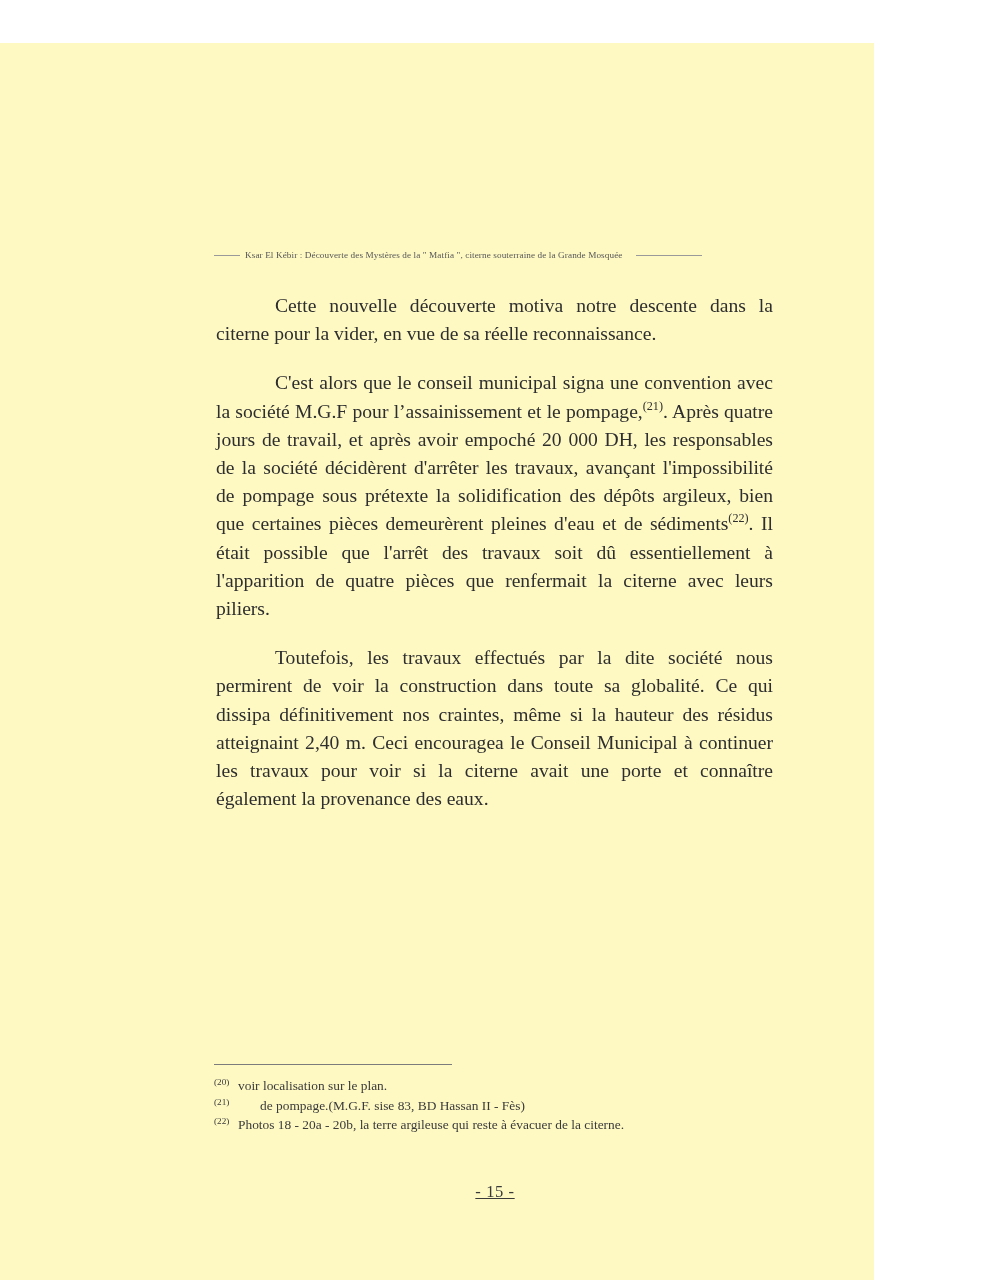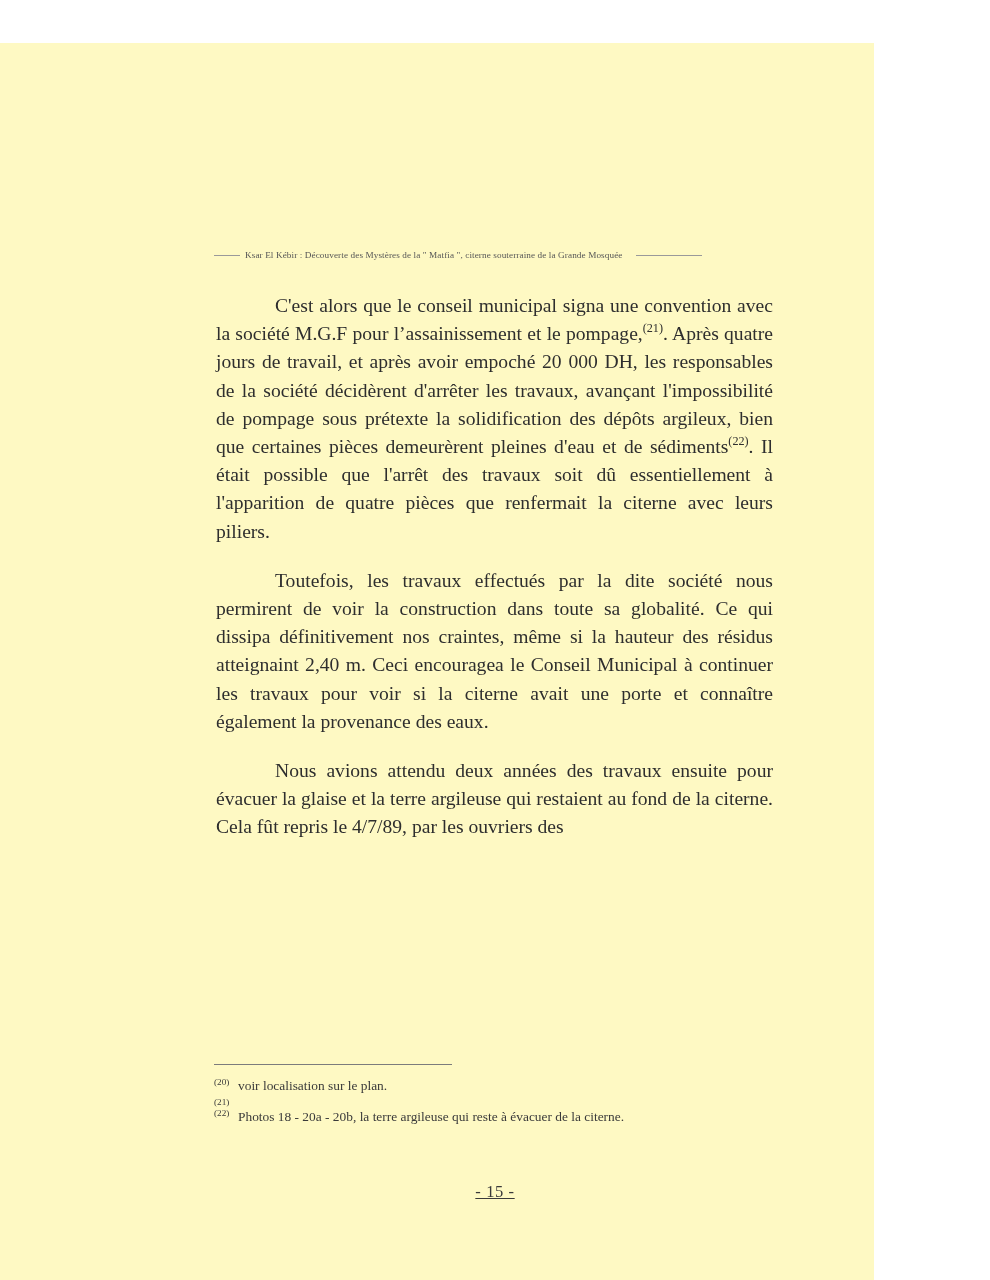--- a/index.html
+++ b/index.html
@@ -128,47 +128,48 @@
 <div class="page">
 
   <div class="running-header">
     <span class="rule-short rule-left"></span>
     <span class="running-header-text">Ksar El Kébir : Découverte des Mystères de la " Matfia ", citerne souterraine de la Grande  Mosquée</span>
     <span class="rule-short rule-right"></span>
   </div>
 
   <div class="body-column">
 
+    <p class="para">
+      <span>Cette nouvelle découverte motiva notre descente dans  la citerne pour la vider, en vue de sa réelle reconnaissance.</span>
+    </p>
 
 
     <p class="para">
       <span>C'est alors que le conseil municipal signa une convention avec la société M.G.F pour l’assainissement et le pompage,</span><sup>(21)</sup><span>. Après quatre jours de travail, et après avoir empoché 20 000 DH, les responsables de la société décidèrent d'arrêter les travaux, avançant l'impossibilité de pompage sous prétexte la solidification des dépôts argileux, bien que certaines pièces demeurèrent   pleines d'eau et de sédiments</span><sup>(22)</sup><span>. Il était possible que l'arrêt des travaux soit dû essentiellement à l'apparition de quatre pièces que renfermait la citerne avec leurs piliers.</span>
     </p>
 
     <p class="para">
       <span>Toutefois, les travaux effectués par la dite  société nous permirent de voir la construction dans toute sa globalité. Ce qui dissipa définitivement nos craintes, même si la hauteur des résidus atteignaint 2,40 m. Ceci encouragea le Conseil Municipal à continuer les travaux pour  voir si la citerne avait une porte et connaître également la provenance des eaux.</span>
     </p>
 
-    <p class="para">
-      <span>Nous avions attendu deux années des travaux ensuite pour évacuer la glaise et la terre argileuse qui restaient au fond de la citerne. Cela fût repris le 4/7/89, par les  ouvriers des</span>
-    </p>
 
   </div>
 
   <div class="footnote-area">
     <div class="footnote-rule"></div>
 
     <div class="footnote">
       <span class="footnote-marker">(20)</span>
       <span class="footnote-text">voir localisation sur le plan.</span>
     </div>
 
     <div class="footnote">
       <span class="footnote-marker">(21)</span>
       <span class="footnote-text">
+        <span class="cont-line">de pompage.(M.G.F. sise 83, BD Hassan II - Fès)</span>
       </span>
     </div>
 
     <div class="footnote">
       <span class="footnote-marker">(22)</span>
       <span class="footnote-text">Photos 18 - 20a - 20b,  la terre argileuse qui reste à évacuer de la citerne.</span>
     </div>
   </div>
 
   <div class="page-number">- 15 -</div>

